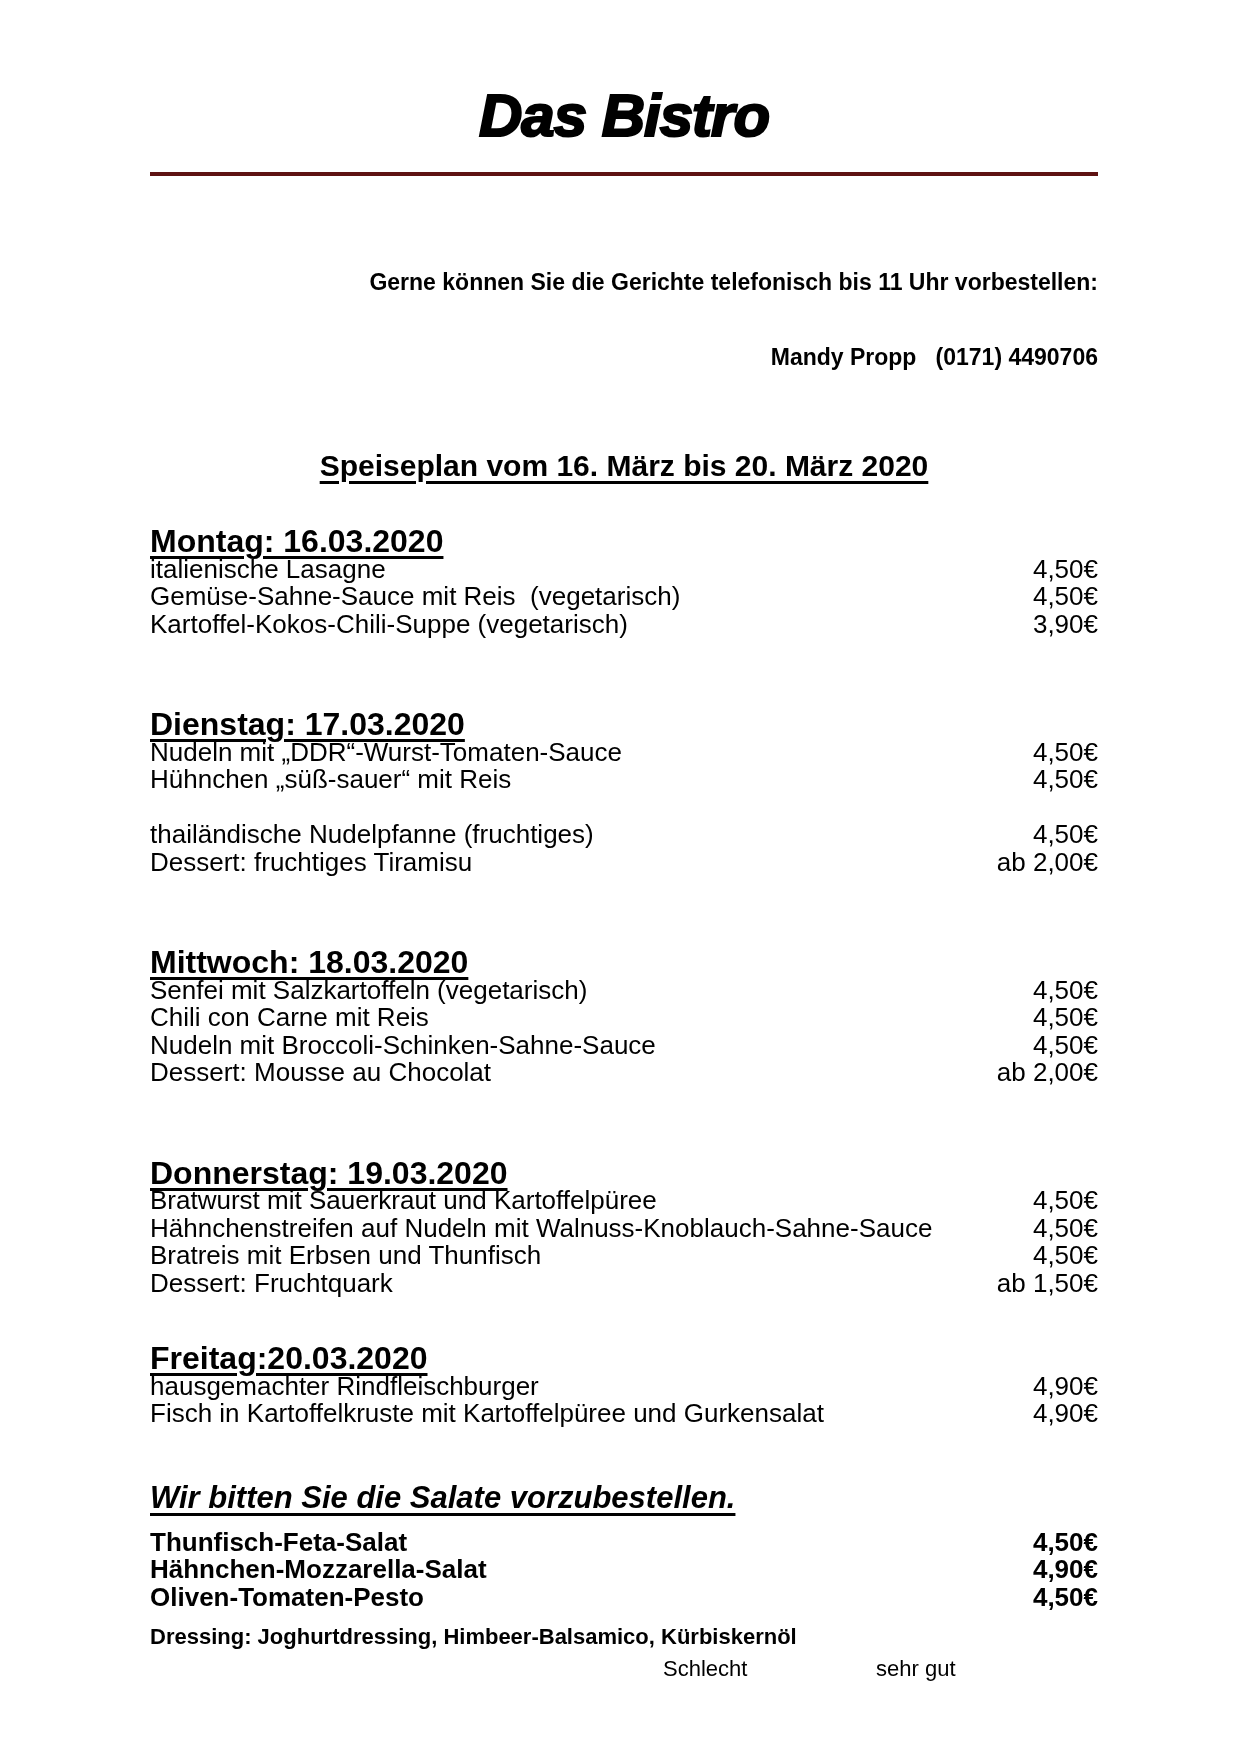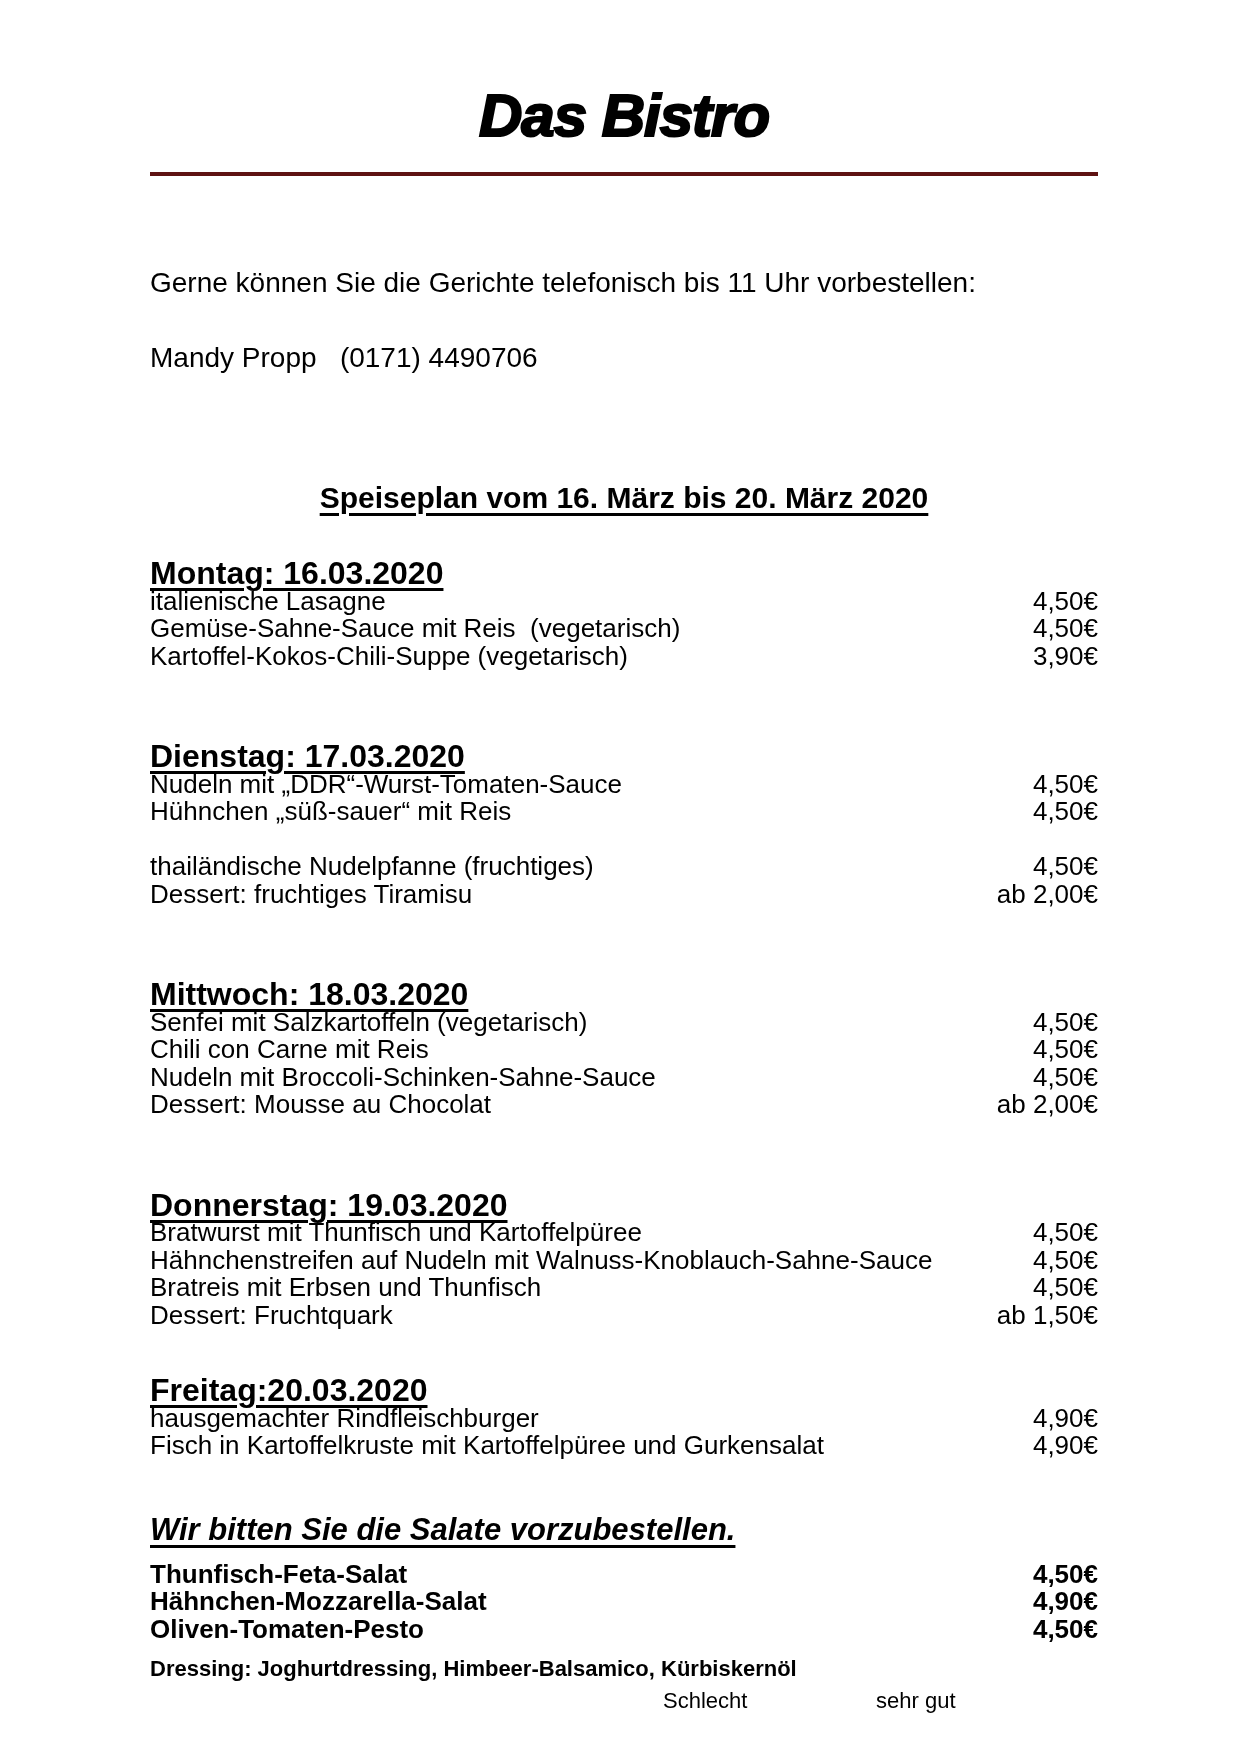--- a/index.html
+++ b/index.html
@@ -15,25 +15,25 @@
   .title{
     margin-top:84px;
     text-align:center;
     font-size:60px;line-height:64px;
     font-weight:bold;font-style:italic;
     letter-spacing:-1px;
     -webkit-text-stroke:2.2px #000;
   }
   .rule{margin-top:24px;height:4px;background:#5e1212;}
   .note{
-    margin-top:44px;text-align:left;
-    font-size:28px;line-height:25px;white-space:pre;
+    margin-top:44px;text-align:right;
+    font-size:23px;line-height:25px;white-space:pre;font-weight:bold;
   }
   .menu-title{
-    margin:60px 0 0 0;text-align:center;
+    margin:28px 0 0 0;text-align:center;
     font-size:30px;line-height:36px;font-weight:bold;
     text-decoration:underline;text-decoration-thickness:2.5px;text-underline-offset:5px;
   }
   .days{margin-top:44px;}
   .day{margin-top:73px;}
   .day:first-child{margin-top:0;}
   .day.freitag{margin-top:48px;}
   .day-header{
     margin:0;font-size:32px;line-height:27.5px;font-weight:bold;
     text-decoration:underline;text-decoration-thickness:2.5px;text-underline-offset:4px;
@@ -125,21 +125,21 @@
             <span class="price">4,50€</span>
           </div>
           <div class="row">
             <span class="dish">Dessert: Mousse au Chocolat</span>
             <span class="price">ab 2,00€</span>
           </div>
         </section>
         <section class="day">
           <h3 class="day-header">Donnerstag: 19.03.2020</h3>
           <div class="row">
-            <span class="dish">Bratwurst mit Thunfisch und Kartoffelpüree</span>
+            <span class="dish">Bratwurst mit Sauerkraut und Kartoffelpüree</span>
             <span class="price">4,50€</span>
           </div>
           <div class="row">
             <span class="dish">Hähnchenstreifen auf Nudeln mit Walnuss-Knoblauch-Sahne-Sauce</span>
             <span class="price">4,50€</span>
           </div>
           <div class="row">
             <span class="dish">Bratreis mit Erbsen und Thunfisch</span>
             <span class="price">4,50€</span>
           </div>

